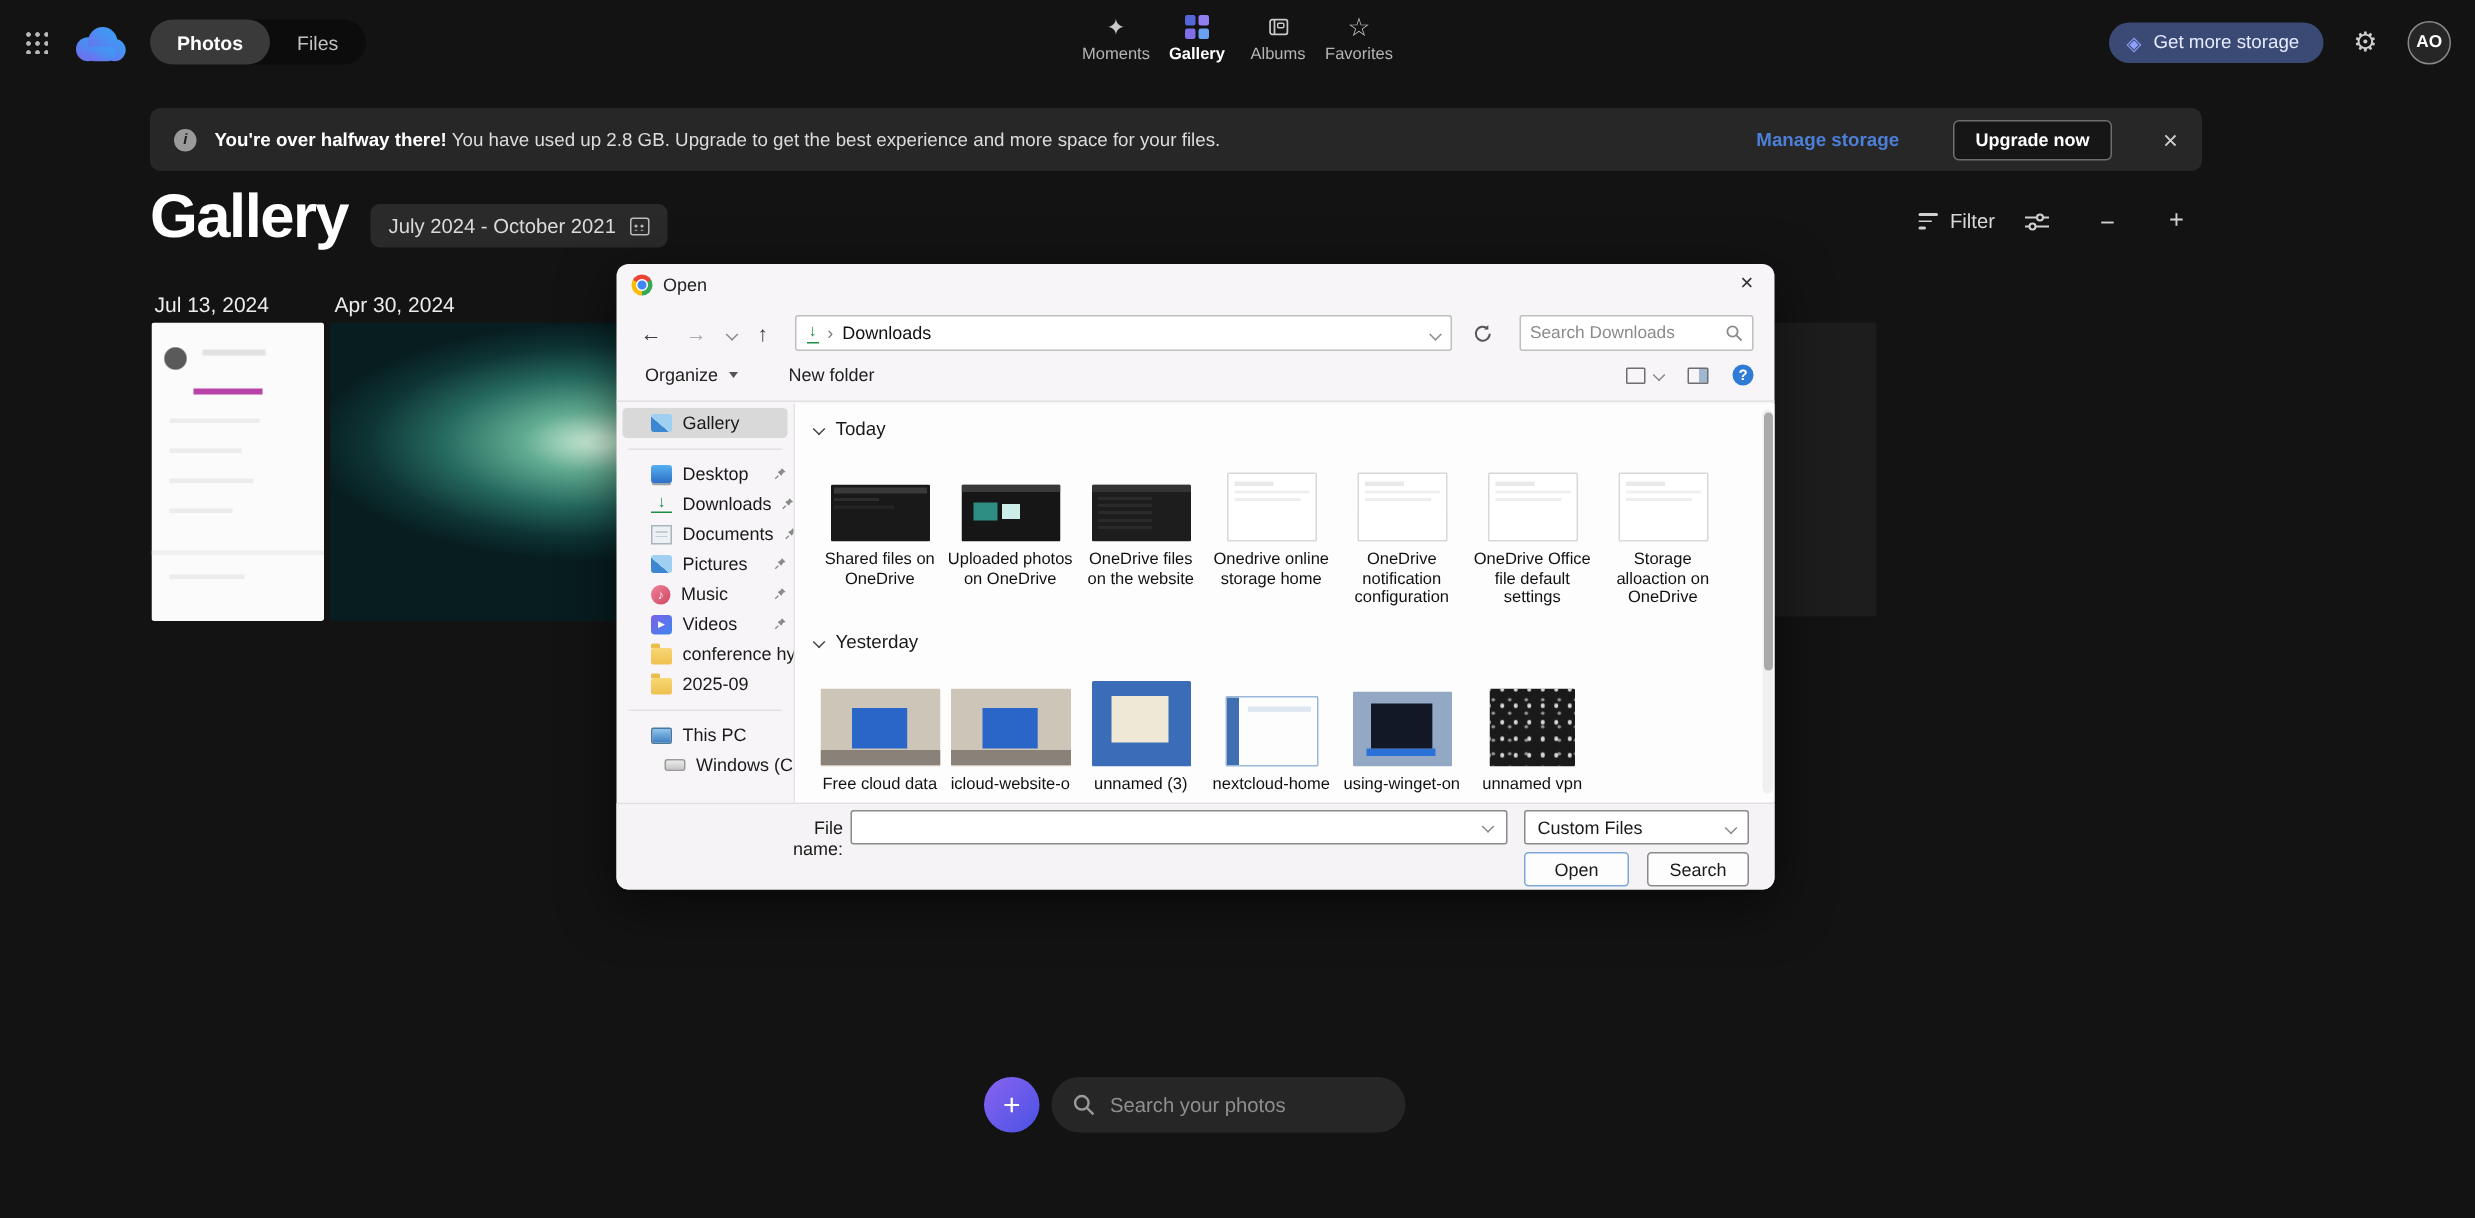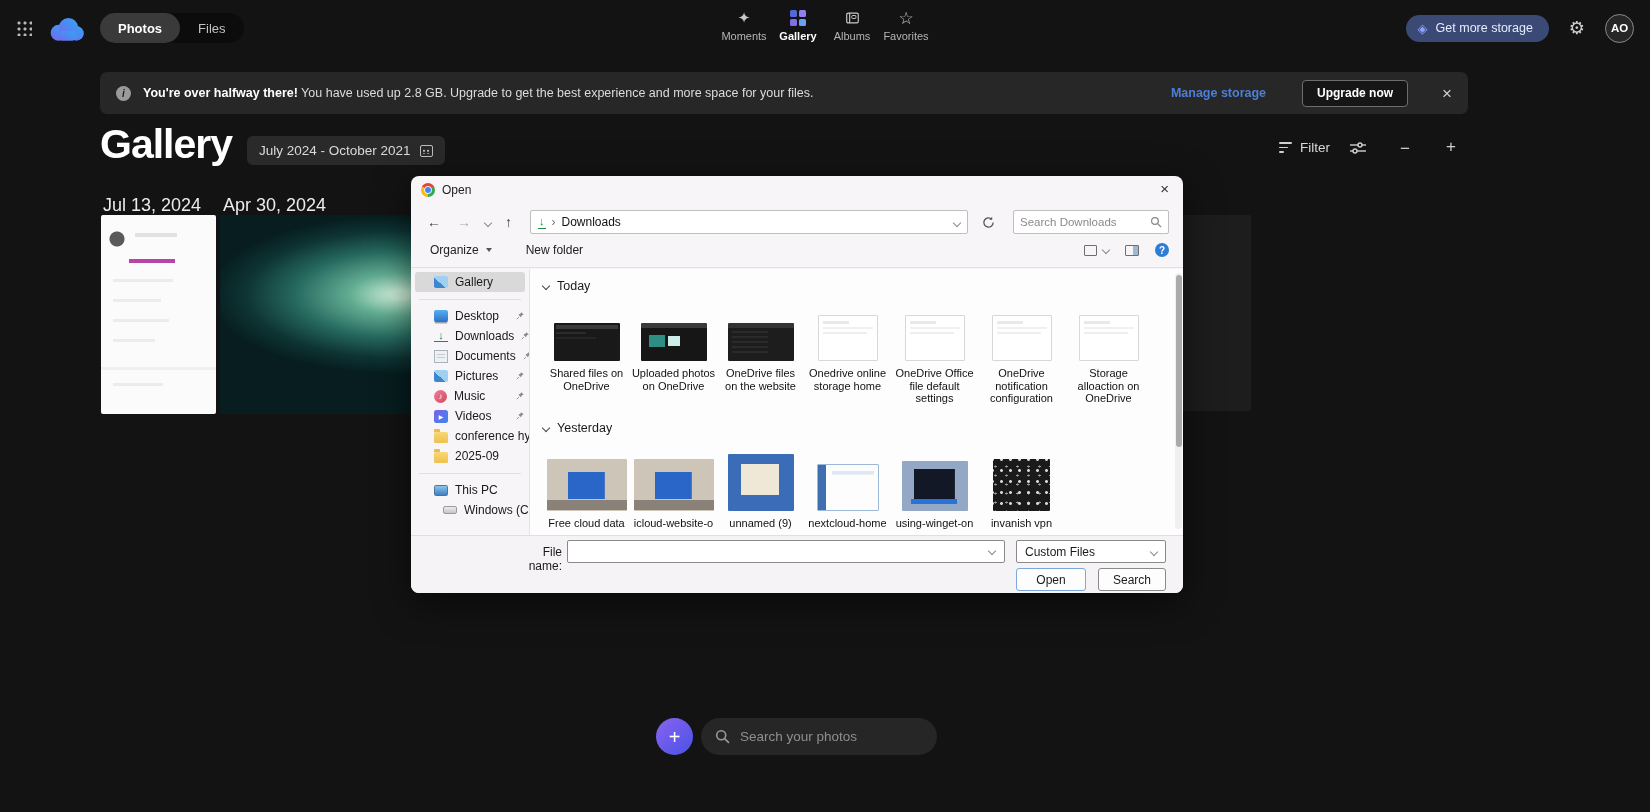--- a/index.html
+++ b/index.html
@@ -47,21 +47,21 @@
   .filter-ic i{height:1.6px;background:#d0d0d0;border-radius:1px;display:block}
   .filter-ic i:nth-child(1){width:13px}.filter-ic i:nth-child(2){width:9px}.filter-ic i:nth-child(3){width:5px}
   .slider-ic{cursor:pointer}
   .zoom-ctl{color:#d0d0d0;font-size:17px;cursor:pointer;line-height:1}
   .zoom-plus{position:absolute;top:138px;right:194px}
   .zc-minus{position:absolute;top:140px;right:240px}
   .zc-sliders{position:absolute;top:141px;right:283px}
   .zc-filter{position:absolute;top:140px;right:320px}
 
   
-  .pdate{position:absolute;top:195px;font-size:18px;color:#ececec}
+  .pdate{position:absolute;top:195px;font-size:14px;color:#ececec}
   .pdate.d1{left:103px}.pdate.d2{left:223px}
   .gthumb{position:absolute;top:215px;border-radius:2px;cursor:pointer}
   .gthumb1{left:101px;width:115px;height:199px;background:
     radial-gradient(circle at 16px 24px,#5a5a5a 0 7px,transparent 8px),
     linear-gradient(#e2e2e2,#e2e2e2) 34px 18px/42px 4px no-repeat,
     linear-gradient(#b944a8,#b944a8) 28px 44px/46px 4px no-repeat,
     linear-gradient(#ececec,#ececec) 12px 64px/60px 3px no-repeat,
     linear-gradient(#ececec,#ececec) 12px 84px/48px 3px no-repeat,
     linear-gradient(#ececec,#ececec) 12px 104px/56px 3px no-repeat,
     linear-gradient(#ececec,#ececec) 12px 124px/42px 3px no-repeat,
@@ -423,27 +423,27 @@
         <div class="file">
             <span class="thumb-box">
               <span data-thumb="light-doc"></span>
             </span>
             <span class="flabel">Onedrive online storage home</span>
           </div>
         <div class="file">
             <span class="thumb-box">
               <span data-thumb="light-doc"></span>
             </span>
+            <span class="flabel">OneDrive notification configuration</span>
+          </div>
+        <div class="file">
+            <span class="thumb-box">
+              <span data-thumb="light-doc"></span>
+            </span>
             <span class="flabel">OneDrive Office file default settings</span>
-          </div>
-        <div class="file">
-            <span class="thumb-box">
-              <span data-thumb="light-doc"></span>
-            </span>
-            <span class="flabel">OneDrive notification configuration</span>
           </div>
         <div class="file">
             <span class="thumb-box">
               <span data-thumb="light-doc"></span>
             </span>
             <span class="flabel">Storage alloaction on OneDrive</span>
           </div>
       </div>
 
       <div class="group-hd g-yesterday">
@@ -460,39 +460,39 @@
         <div class="file">
             <span class="thumb-box">
               <span data-thumb="photo-room"></span>
             </span>
             <span class="flabel">icloud-website-o</span>
           </div>
         <div class="file">
             <span class="thumb-box">
               <span data-thumb="blue-laptop"></span>
             </span>
-            <span class="flabel">unnamed (9)</span>
+            <span class="flabel">unnamed (3)</span>
           </div>
         <div class="file">
             <span class="thumb-box">
               <span data-thumb="white-ui"></span>
             </span>
             <span class="flabel">nextcloud-home</span>
           </div>
         <div class="file">
             <span class="thumb-box">
               <span data-thumb="laptop-dark"></span>
             </span>
             <span class="flabel">using-winget-on</span>
           </div>
         <div class="file">
             <span class="thumb-box">
               <span data-thumb="dark-speckle"></span>
             </span>
-            <span class="flabel">invanish vpn</span>
+            <span class="flabel">unnamed vpn</span>
           </div>
       </div>
 
       <div class="vscroll">
           <div class="vthumb"></div>
         </div>
     </div>
   </div>
 
   <div class="dlg-footer">

